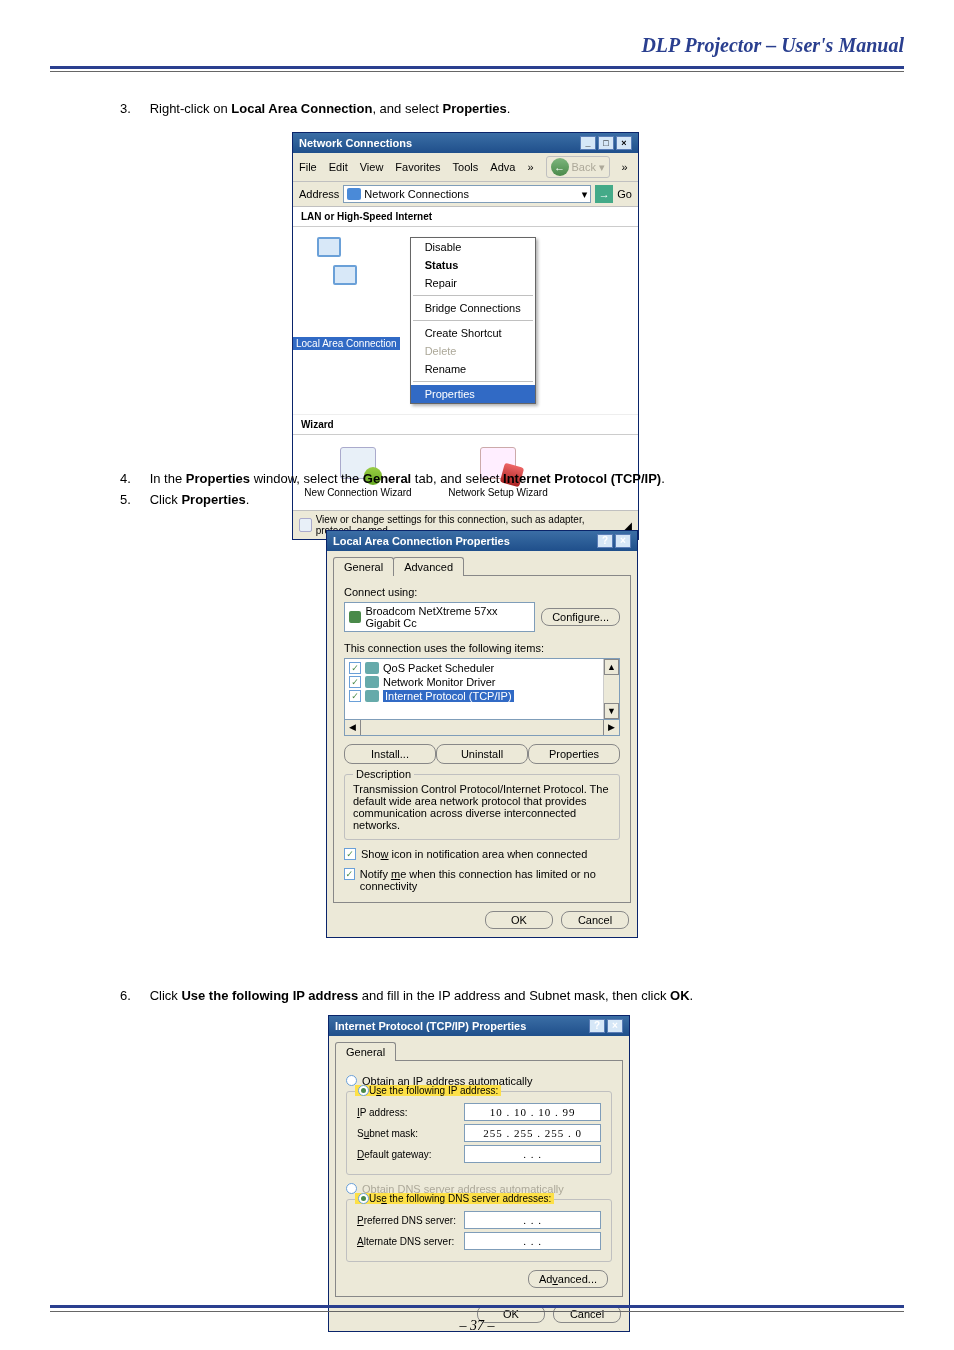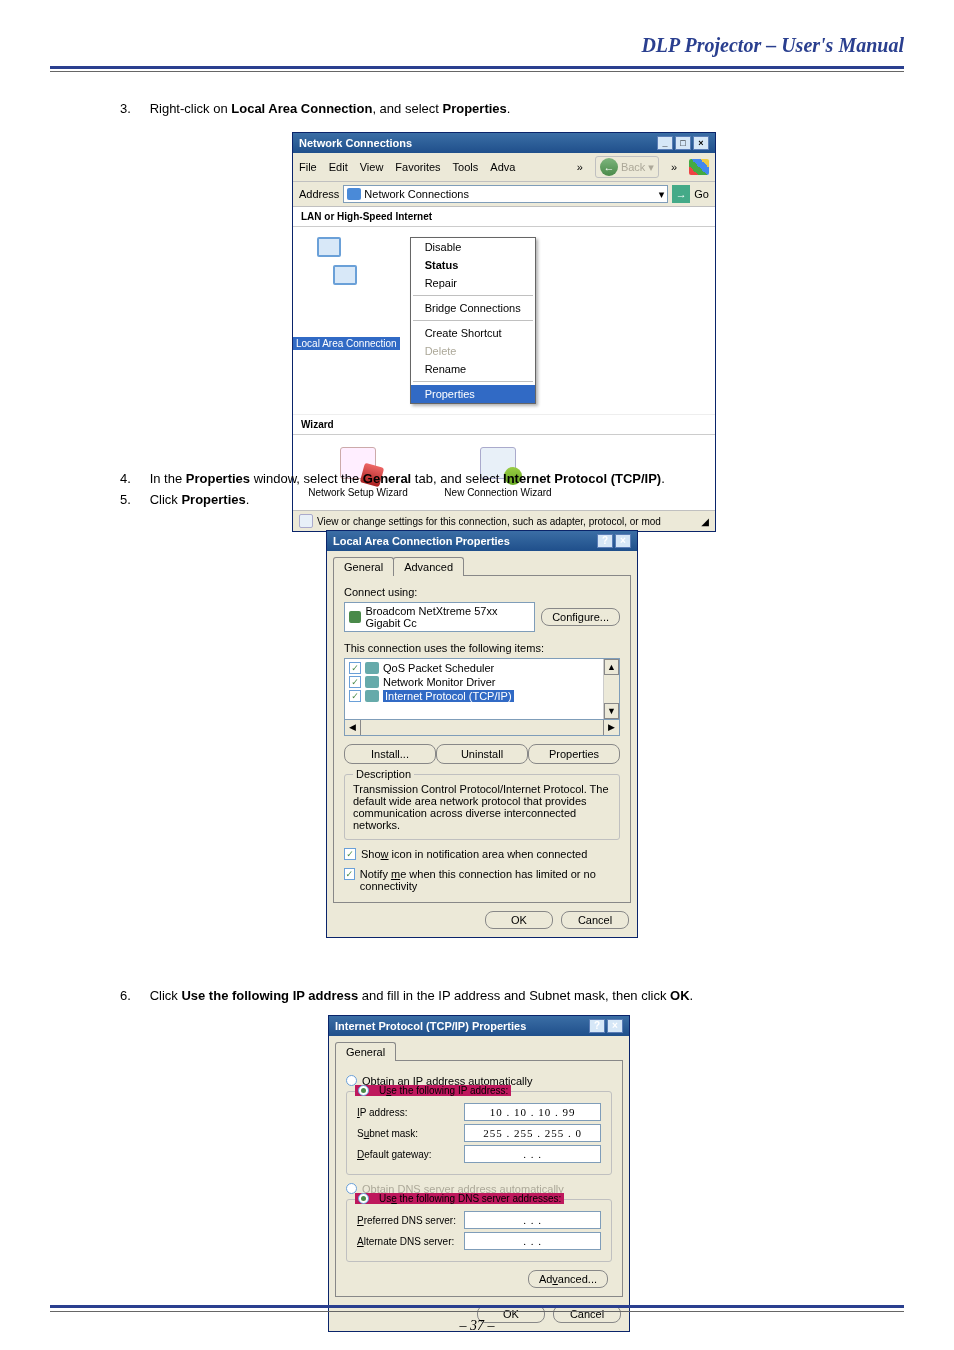--- a/index.html
+++ b/index.html
@@ -39,21 +39,21 @@
     line-height: 1.4;
   }
   .step .num { display: inline-block; width: 26px; }
   .step b { font-weight: bold; }
 
   
   .win1 {
     position: absolute;
     top: 132px;
     left: 292px;
-    width: 424px;
+    width: 347px;
     border: 1px solid #0a246a;
     background: #ece9d8;
     font-size: 11px;
   }
   .titlebar {
     background: linear-gradient(#3b6ea5,#1f4f8b);
     color: #fff;
     padding: 3px 6px;
     font-weight: bold;
     font-size: 11px;
@@ -146,21 +146,21 @@
     font-size: 10px;
     background: #ece9d8;
     border:1px solid #0a246a;
   }
   .radio { width:11px;height:11px;border:1px solid #6aa0d8;border-radius:50%;background:#fff;display:inline-flex;align-items:center;justify-content:center;}
   .radio.on::after{content:"";width:5px;height:5px;background:#4a8a4a;border-radius:50%;}
   .fldrow{display:flex;align-items:center;margin:3px 0;}
   .fldrow .lab{width:110px;}
   .ipfld{width:140px;border:1px solid #7f9db9;background:#fff;height:18px;display:flex;align-items:center;justify-content:center;font-size:11px;letter-spacing:1px;font-family:Tahoma;}
   .grp { border:1px solid #c0c0c0; border-radius:3px; padding:8px 10px; margin:4px 0 8px; position:relative;}
-  .grp .legend{position:absolute;top:-7px;left:8px;background:#be185d;padding:0 3px;display:flex;align-items:center;gap:10px;}
+  .grp .legend{position:absolute;top:-7px;left:8px;background:#fde047;padding:0 3px;display:flex;align-items:center;gap:0;}
   .gray{color:#aca899;}
   .advrow{text-align:right;margin:6px 4px 2px 0;}
   u.k{text-decoration:underline;}
 
   .step4 { position:absolute; top:470px; left:120px; width:780px; line-height:1.4;}
   .step5 { position:absolute; top:492px; left:120px; }
   .step6 { position:absolute; top:988px; left:120px; width:800px;}
 
   .footer-rule1{position:absolute;bottom:42px;left:50px;right:50px;height:3px;background:#2a3f8f;}
   .footer-rule2{position:absolute;bottom:38px;left:50px;right:50px;height:1px;background:#666;}
@@ -233,26 +233,26 @@
         <div class="dis">Delete</div>
         <div>Rename</div>
         <div class="sep"></div>
         <div class="sel">Properties</div>
       </div>
     </div>
     <div class="cat-head" style="font-weight:bold;border-top:1px solid #eee;">Wizard</div>
     <div class="cat-wizard">
       <div class="row">
         <div class="wiz-item">
+          <div class="wiz-icon g"></div>
+          <div>New Connection Wizard</div>
+        </div>
+        <div class="wiz-item">
           <div class="wiz-icon r"></div>
           <div>Network Setup Wizard</div>
-        </div>
-        <div class="wiz-item">
-          <div class="wiz-icon g"></div>
-          <div>New Connection Wizard</div>
         </div>
       </div>
     </div>
   </div>
   <div class="statusbar">
     <span class="sb-icon"></span>
     <span>View or change settings for this connection, such as adapter, protocol, or mod</span>
     <span style="margin-left:auto">◢</span>
   </div>
 </div>

